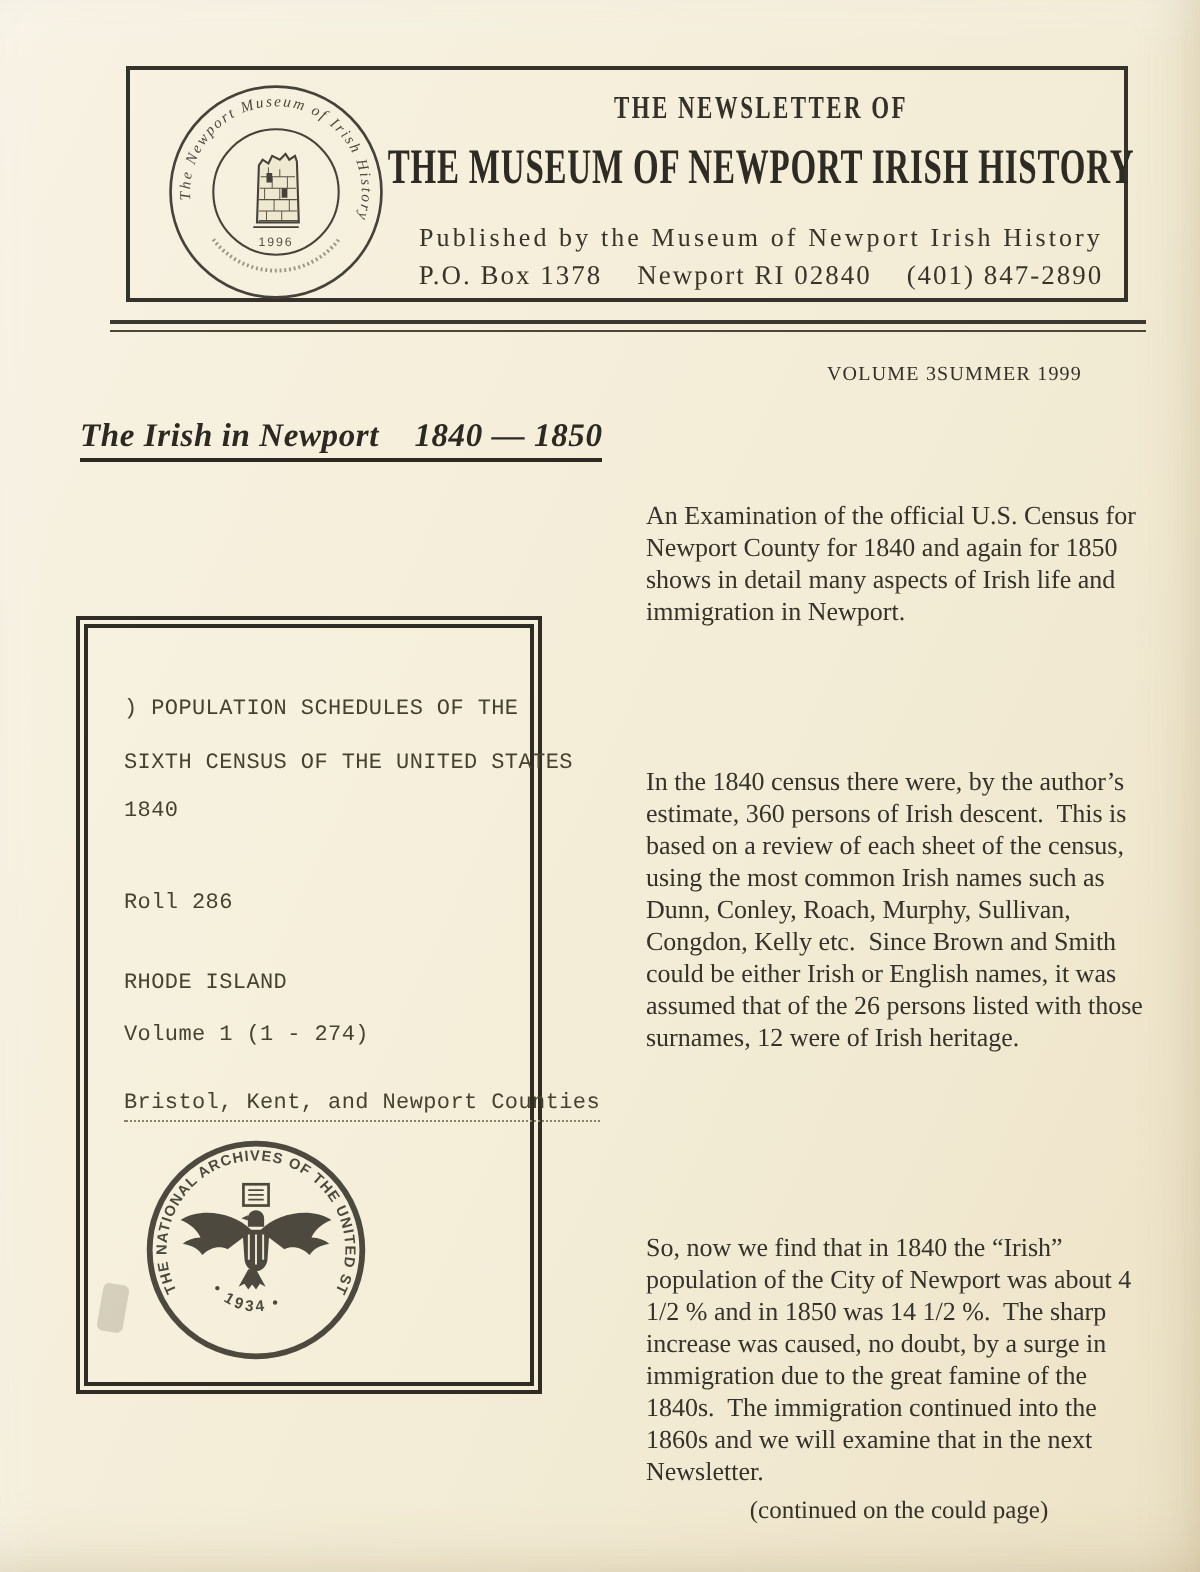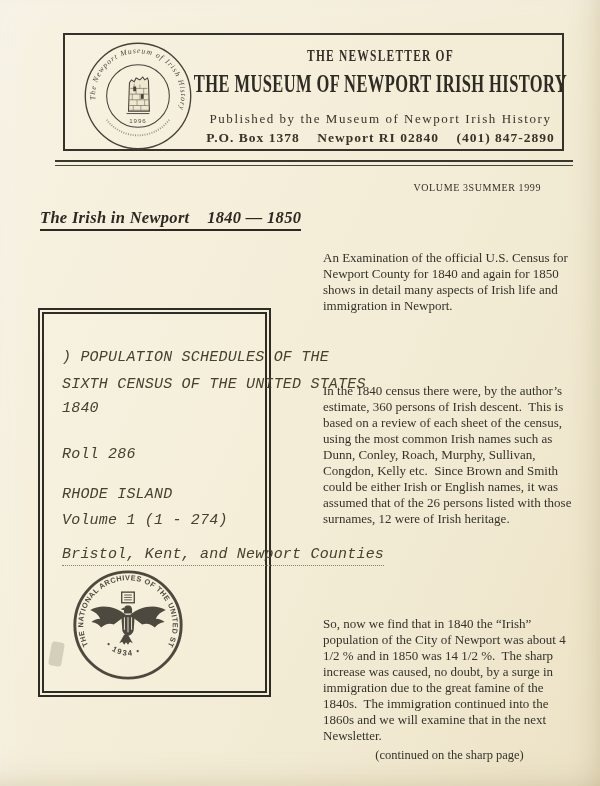--- a/index.html
+++ b/index.html
@@ -23,41 +23,41 @@
   .logo-year { font-family:"Liberation Sans", sans-serif; font-size:6.5px; letter-spacing:1px; fill:#55503f; }
   .masthead-text {
     position:absolute; left:140px; right:6px; top:0; bottom:0;
     display:flex; flex-direction:column; align-items:center; text-align:right;
   }
   .newsletter-of { font-size:11.5px; font-weight:700; letter-spacing:1.2px;
                    transform:scaleY(1.4); margin-top:14px; white-space:nowrap; color:#34312a; }
   .museum-title  { font-size:16.5px; font-weight:700; letter-spacing:.4px;
                    transform:scaleY(1.5); margin-top:13px; white-space:nowrap; color:#2e2b24; }
   .published-line{ font-size:13px; letter-spacing:1.55px; margin-top:17px; white-space:nowrap; color:#383429; }
-  .contact-line  { font-size:13.5px; letter-spacing:1px; margin-top:3px; white-space:pre; color:#383429;font-weight:bold; }
+  .contact-line  { font-size:13.5px; letter-spacing:1px; margin-top:3px; white-space:pre; color:#383429; }
 
   .double-rule { position:absolute; left:55px; top:160px; width:518px; height:3px;
                  border-top:2px solid #3b382f; border-bottom:1.5px solid #4a463a; }
 
   
   .issue-line { position:absolute; left:65px; top:182px; width:476px;
                 display:flex; justify-content:flex-end;
                 font-size:10px; letter-spacing:.6px; color:#33302a; }
   .title-wrap { position:absolute; left:40px; top:208px; width:560px; }
   .article-title { display:inline-block; font-style:italic; font-weight:700; font-size:16.5px;
                    letter-spacing:.3px; white-space:pre; color:#2c2922;
                    border-bottom:2px solid #2c2922; padding-bottom:1px; }
 
   
   .census-card { position:absolute; left:38px; top:308px; width:233px; height:389px;
                  border:6px double #2f2c26; box-sizing:border-box;
                  background:rgba(255,252,240,.12); }
   .card-line { position:absolute; left:18px; white-space:nowrap;
-               font-family:"Liberation Mono", monospace; font-size:15px;
-               letter-spacing:.2px; color:#46422f;font-style:italic; }
+               font-family:"Liberation Mono", monospace; font-size:11px;
+               letter-spacing:.2px; color:#46422f; }
   .card-line.l0 { top:35px; }
   .card-line.l1 { top:62px; }
   .card-line.l2 { top:86px; }
   .card-line.l3 { top:132px; }
   .card-line.l4 { top:172px; }
   .card-line.l5 { top:198px; }
   .card-line.l6 { top:232px; border-bottom:1px dotted #8a8268; padding-bottom:2px; }
   .seal-svg { position:absolute; left:26px; top:253px; width:116px; height:116px; opacity:.92; }
   .seal-arc-text { font-family:"Liberation Sans", sans-serif; font-size:7.6px; font-weight:700;
                    letter-spacing:.55px; fill:#3f3b31; }
@@ -141,16 +141,16 @@
         <path d="M56.3,52 v13 M60,52 v15.5 M63.7,52 v13" stroke="#efe8d0" stroke-width="1" fill="none"></path>
         <path d="M56,70 l-5,9 3,-1.6 2,3 2,-2.6 2,2.6 2,-3 3,1.6 -5,-9 z"></path>
       </g>
     </svg>
   </div>
 
   <p class="para p0">An Examination of the official U.S. Census for Newport County for 1840 and again for 1850 shows in detail many aspects of Irish life and immigration in Newport.</p>
   <p class="para p2">In the 1840 census there were, by the author’s estimate, 360 persons of Irish descent.  This is based on a review of each sheet of the census, using the most common Irish names such as Dunn, Conley, Roach, Murphy, Sullivan, Congdon, Kelly etc.  Since Brown and Smith could be either Irish or English names, it was assumed that of the 26 persons listed with those surnames, 12 were of Irish heritage.</p>
   <p class="para p4">So, now we find that in 1840 the “Irish” population of the City of Newport was about 4 1/2 % and in 1850 was 14 1/2 %.  The sharp increase was caused, no doubt, by a surge in immigration due to the great famine of the 1840s.  The immigration continued into the 1860s and we will examine that in the next Newsletter.</p>
 
-  <div class="continued">(continued on the sharp page)</div>
+  <div class="continued">(continued on the could page)</div>
 
   <div class="scan-smudge"></div>
 </div>
 
 </body></html>

